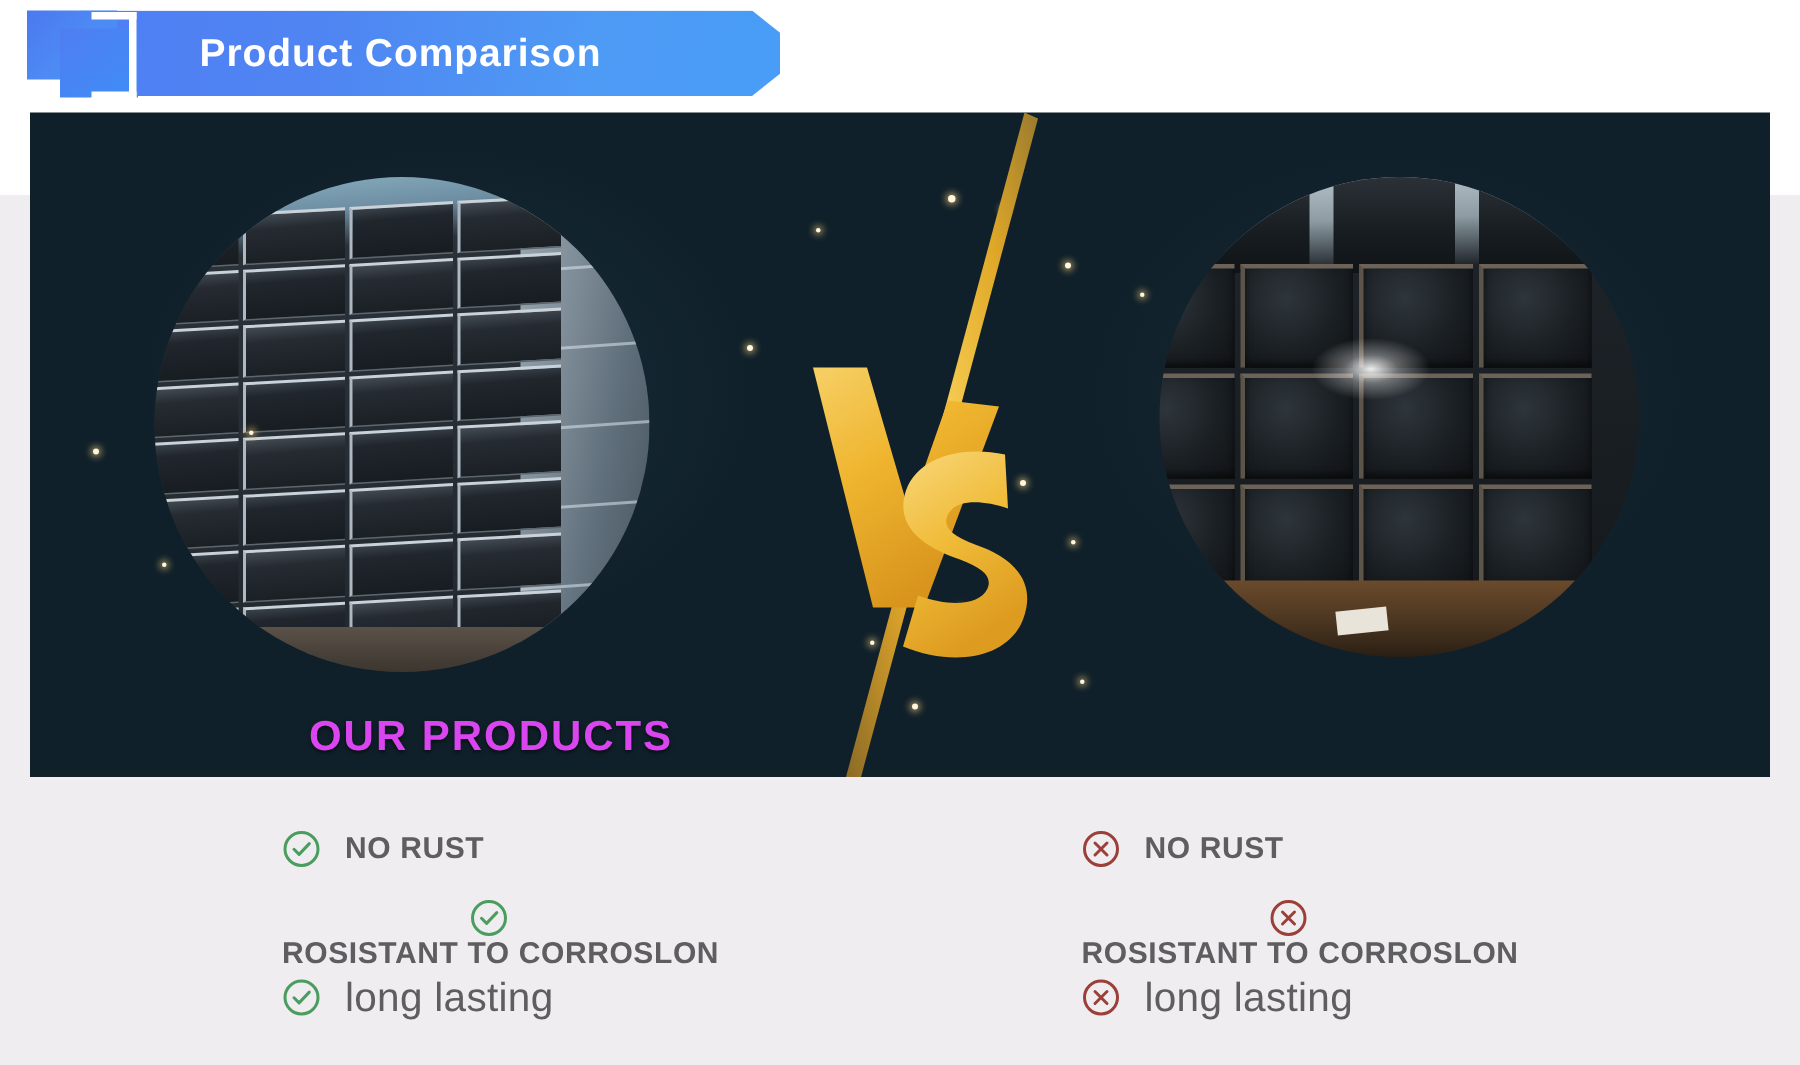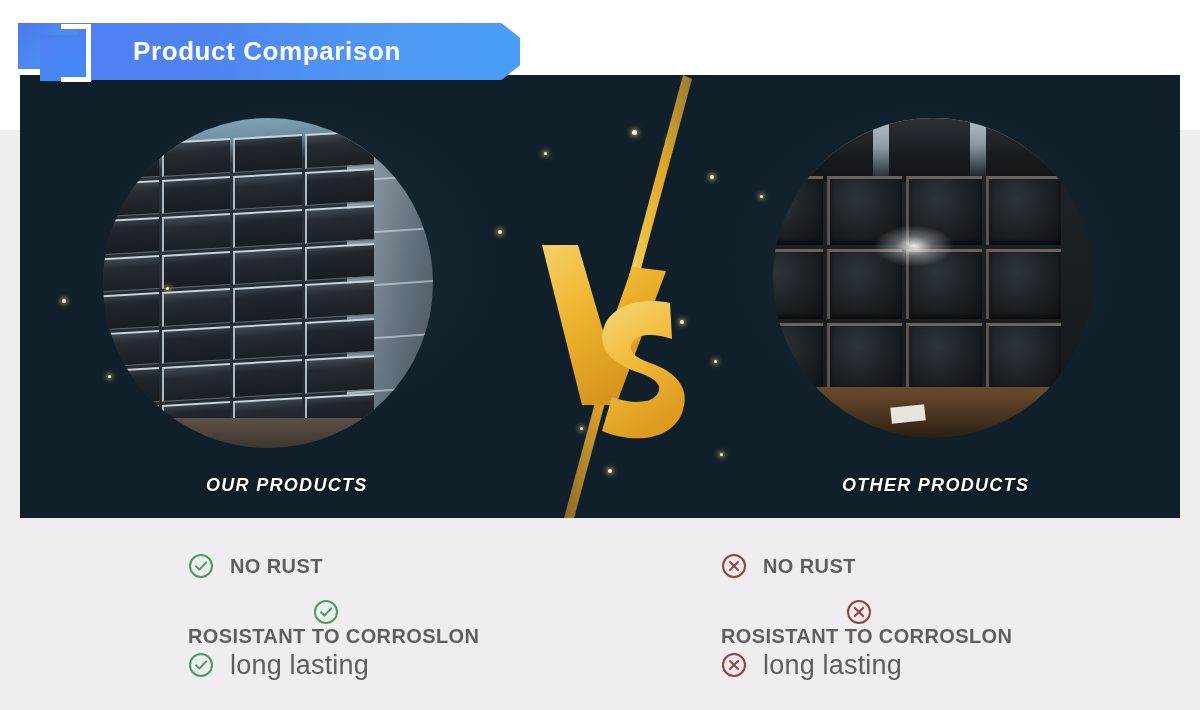--- a/index.html
+++ b/index.html
@@ -25,21 +25,21 @@
   .page-bg-white {
     position: absolute;
     left: 0; top: 0;
     width: 1200px; height: 130px;
     background: #ffffff;
   }
 
   
   .banner {
     position: absolute;
-    left: 18px; top: 23px;
+    left: 18px; top: 7px;
     width: 502px; height: 57px;
     z-index: 6;
   }
   .banner-shape {
     position: absolute;
     left: 36px; top: 0;
     width: 466px; height: 57px;
     background: linear-gradient(100deg, #4f7ef5 0%, #4f85f2 35%, #4e9af5 72%, #489df7 100%);
     clip-path: polygon(0 0, 96% 0, 100% 26%, 100% 74%, 96% 100%, 0 100%);
   }
@@ -216,27 +216,26 @@
   .spark {
     position: absolute;
     border-radius: 50%;
     background: #fff6dd;
     box-shadow: 0 0 5px 1.5px rgba(255,216,130,0.65);
   }
 
   
   .panel-label {
     position: absolute;
-    color: #ffffff;
-    font-size: 18px;
+    color: #d946ef;
+    font-size: 28px;
     font-weight: bold;
     letter-spacing: 1.3px;
     white-space: nowrap;
     text-shadow: 0 1px 3px rgba(0,0,0,0.6);
-    font-style: italic;
   }
   .label-left  { left: 186px; top: 400px; }
   .label-right { left: 822px; top: 400px; }
 
   
   .features {
     position: absolute;
     left: 0; top: 518px;
     width: 1056px; height: 192px;
     z-index: 5;
@@ -408,21 +407,20 @@
     <path d="M163 0 L172 4 L54 443 L44 443 Z" fill="url(#goldStreak)"></path>
 
     <path d="M22 170 L58 170 L86 266 L112 192 L146 196 L96 330 L62 330 Z" fill="url(#goldV)"></path>
 
     <path d="M150 228 C120 222 92 230 84 252 C76 276 96 290 120 298 C136 304 142 310 138 318
              C133 328 114 330 92 322 L82 356 C116 370 152 364 162 338 C172 312 154 296 130 288
              C114 282 108 276 112 268 C117 258 134 258 152 264 Z" fill="url(#goldS)"></path>
   </svg>
 
   <div class="panel-label label-left">OUR PRODUCTS</div>
-  <div class="panel-label label-right">OTHER PRODUCTS</div>
 </div>
 
 <div class="features">
 
   <div class="feature-col col-left">
     <div class="feature-row r0">
       <svg class="feat-icon" viewBox="0 0 26 26">
         <circle cx="13" cy="13" r="11" fill="none" stroke="#4a9d5f" stroke-width="2"></circle>
         <path d="M8 13.2 L11.4 16.6 L18.2 9.4" fill="none" stroke="#4a9d5f" stroke-width="2" stroke-linecap="round" stroke-linejoin="round"></path>
       </svg>

